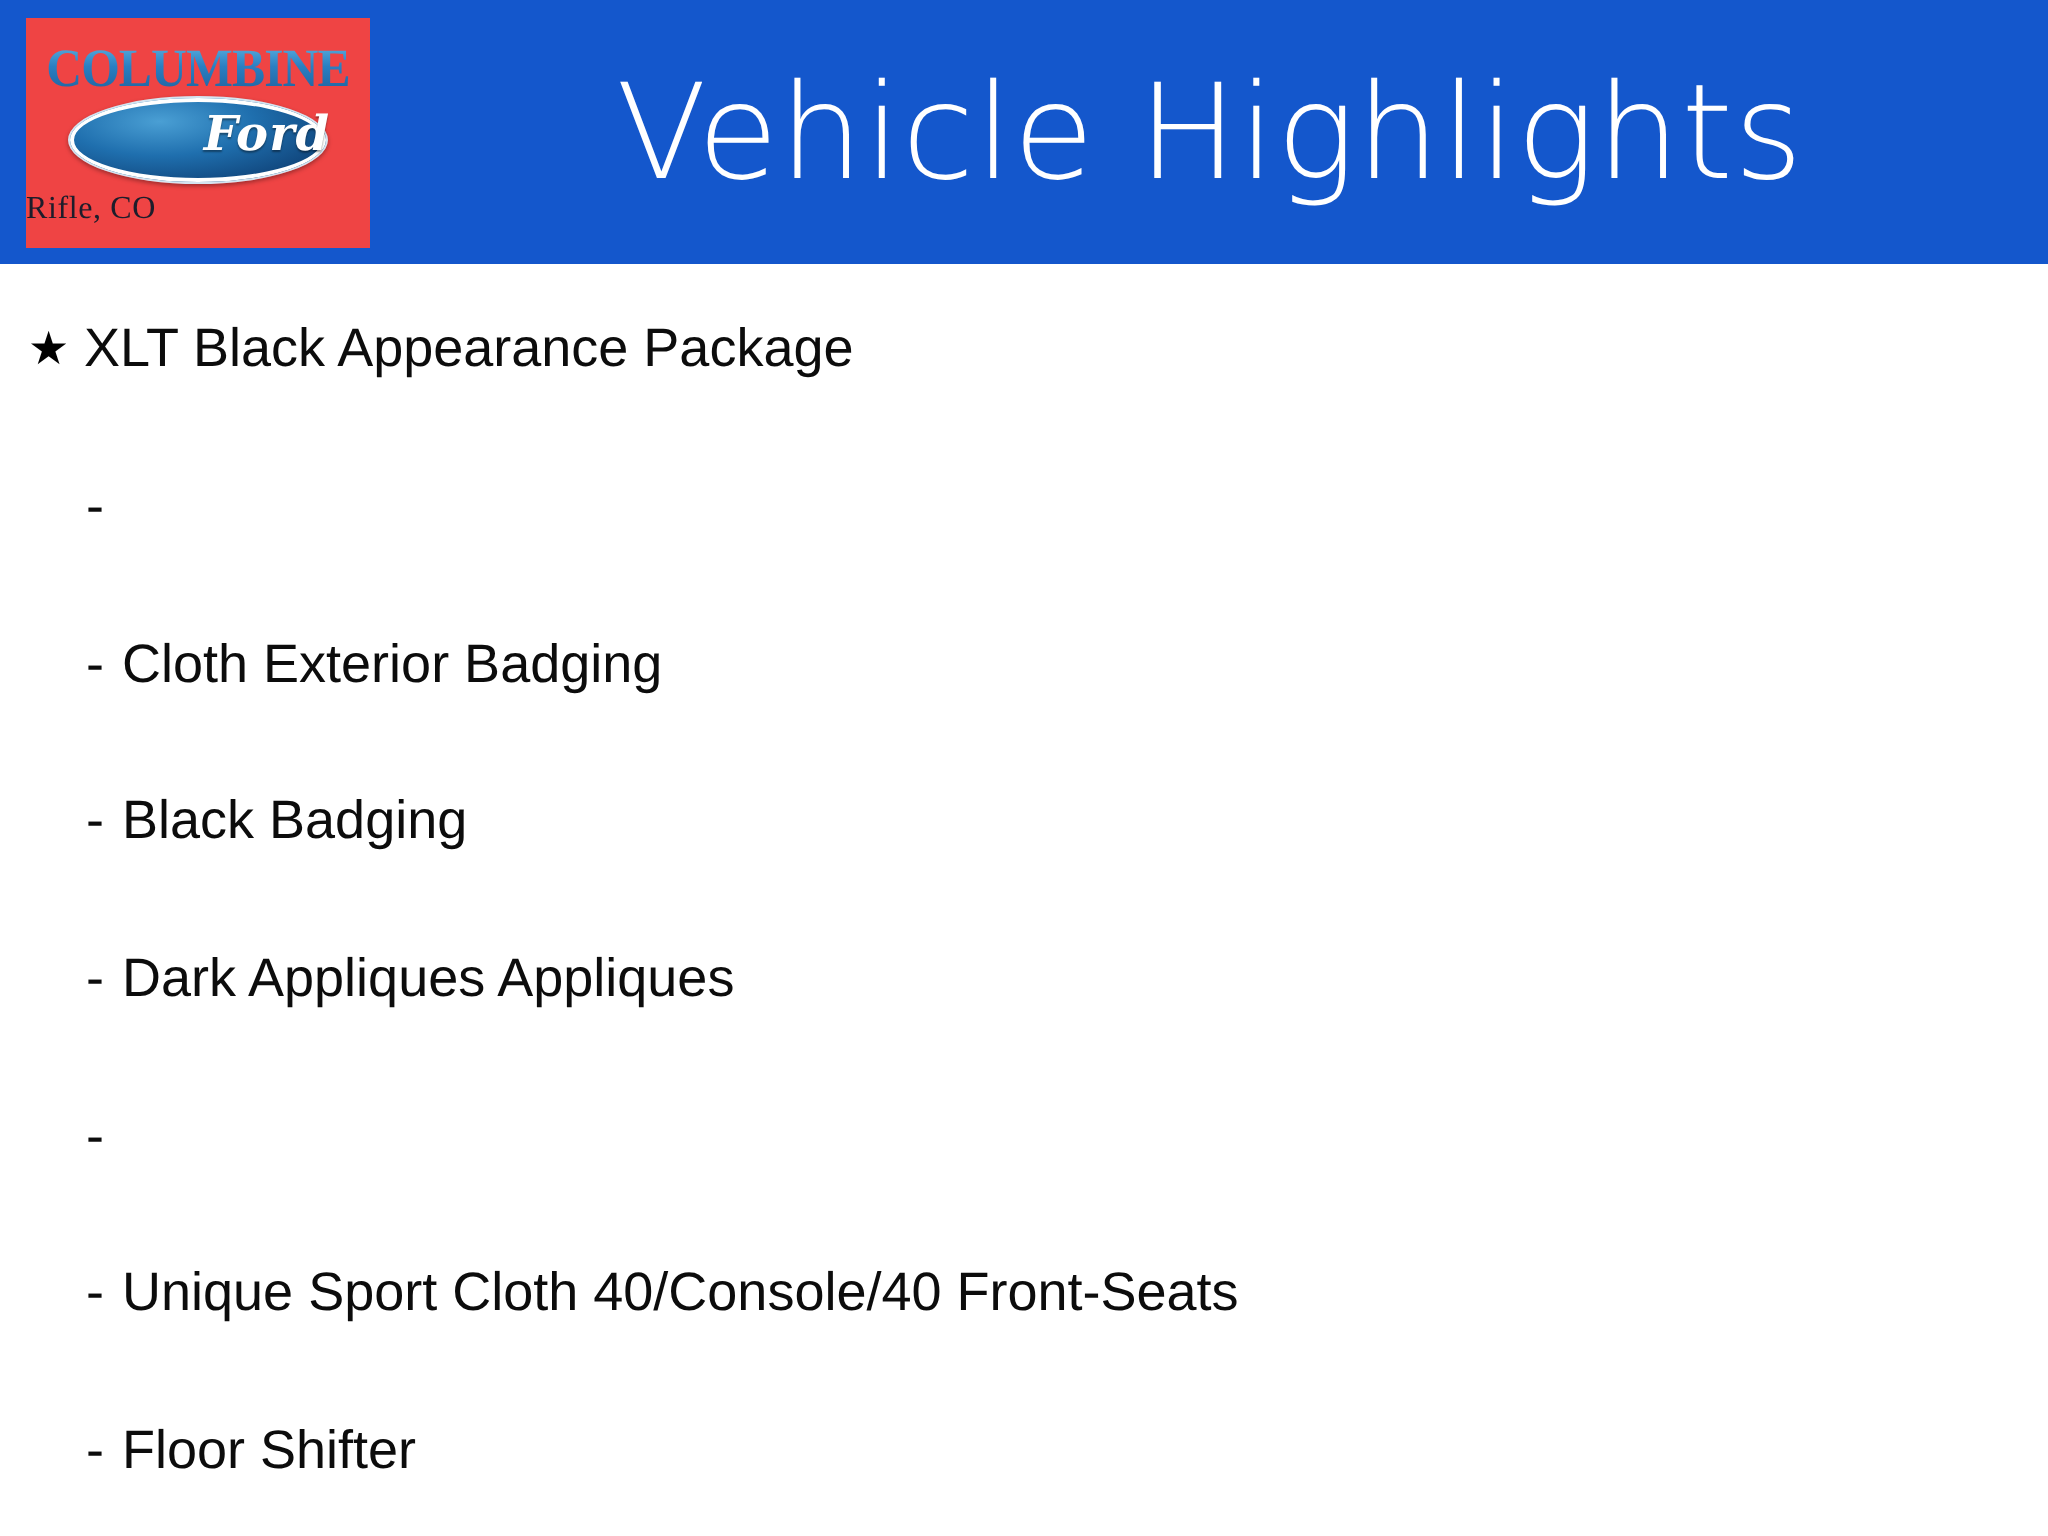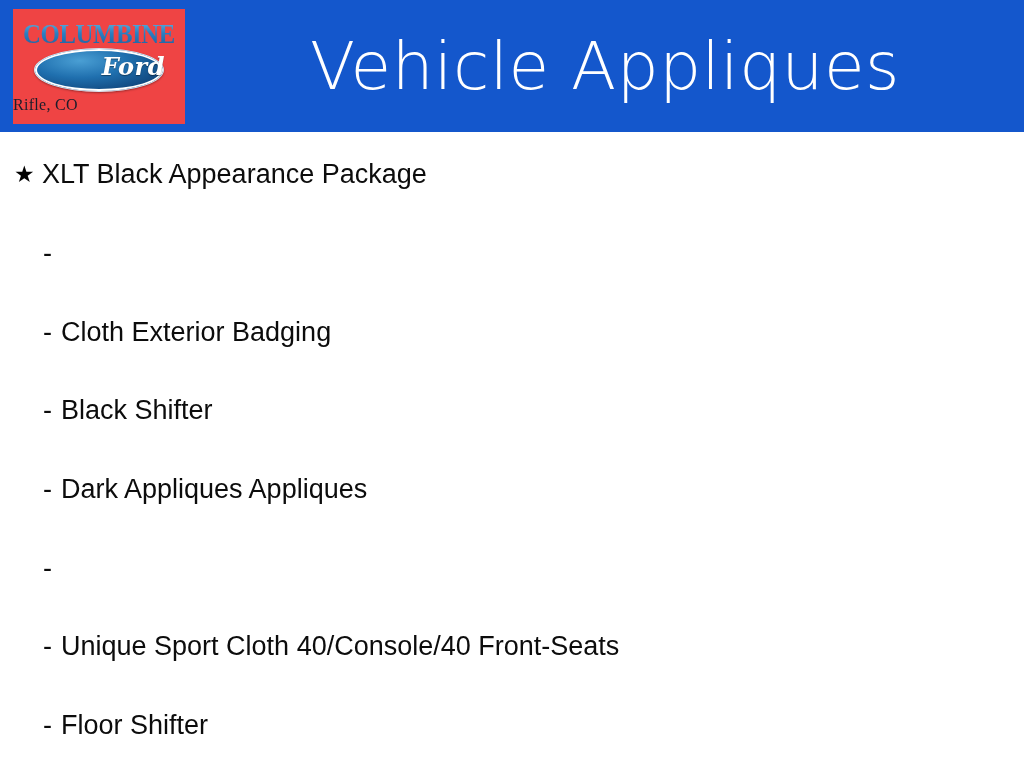--- a/index.html
+++ b/index.html
@@ -173,37 +173,37 @@
 <div id="logo-box">
   <div id="logo-inner">
     <div id="logo-columbine">COLUMBINE</div>
     <div id="ford-oval">
       <div id="ford-script">Ford</div>
     </div>
     <div id="logo-city">Rifle, CO</div>
   </div>
 </div>
 
-<div id="slide-title">Vehicle Appliques</div>
+<div id="slide-title">Vehicle Highlights</div>
 
 <ul id="content-list">
     <li class="bullet-row level-1" style="top: 22px;">
       <span class="star-marker">★</span>
       <span class="bullet-text">XLT Black Appearance Package</span>
     </li>
     <li class="bullet-row level-2" style="top: 101px;">
       <span class="dash-marker">-</span>
     </li>
     <li class="bullet-row level-2" style="top: 180px;">
       <span class="dash-marker">-</span>
       <span class="bullet-text">Cloth Exterior Badging</span>
     </li>
     <li class="bullet-row level-2" style="top: 258px;">
       <span class="dash-marker">-</span>
-      <span class="bullet-text">Black Shifter</span>
+      <span class="bullet-text">Black Badging</span>
     </li>
     <li class="bullet-row level-2" style="top: 337px;">
       <span class="dash-marker">-</span>
       <span class="bullet-text">Dark Appliques Appliques</span>
     </li>
     <li class="bullet-row level-2" style="top: 416px;">
       <span class="dash-marker">-</span>
     </li>
     <li class="bullet-row level-2" style="top: 494px;">
       <span class="dash-marker">-</span>

